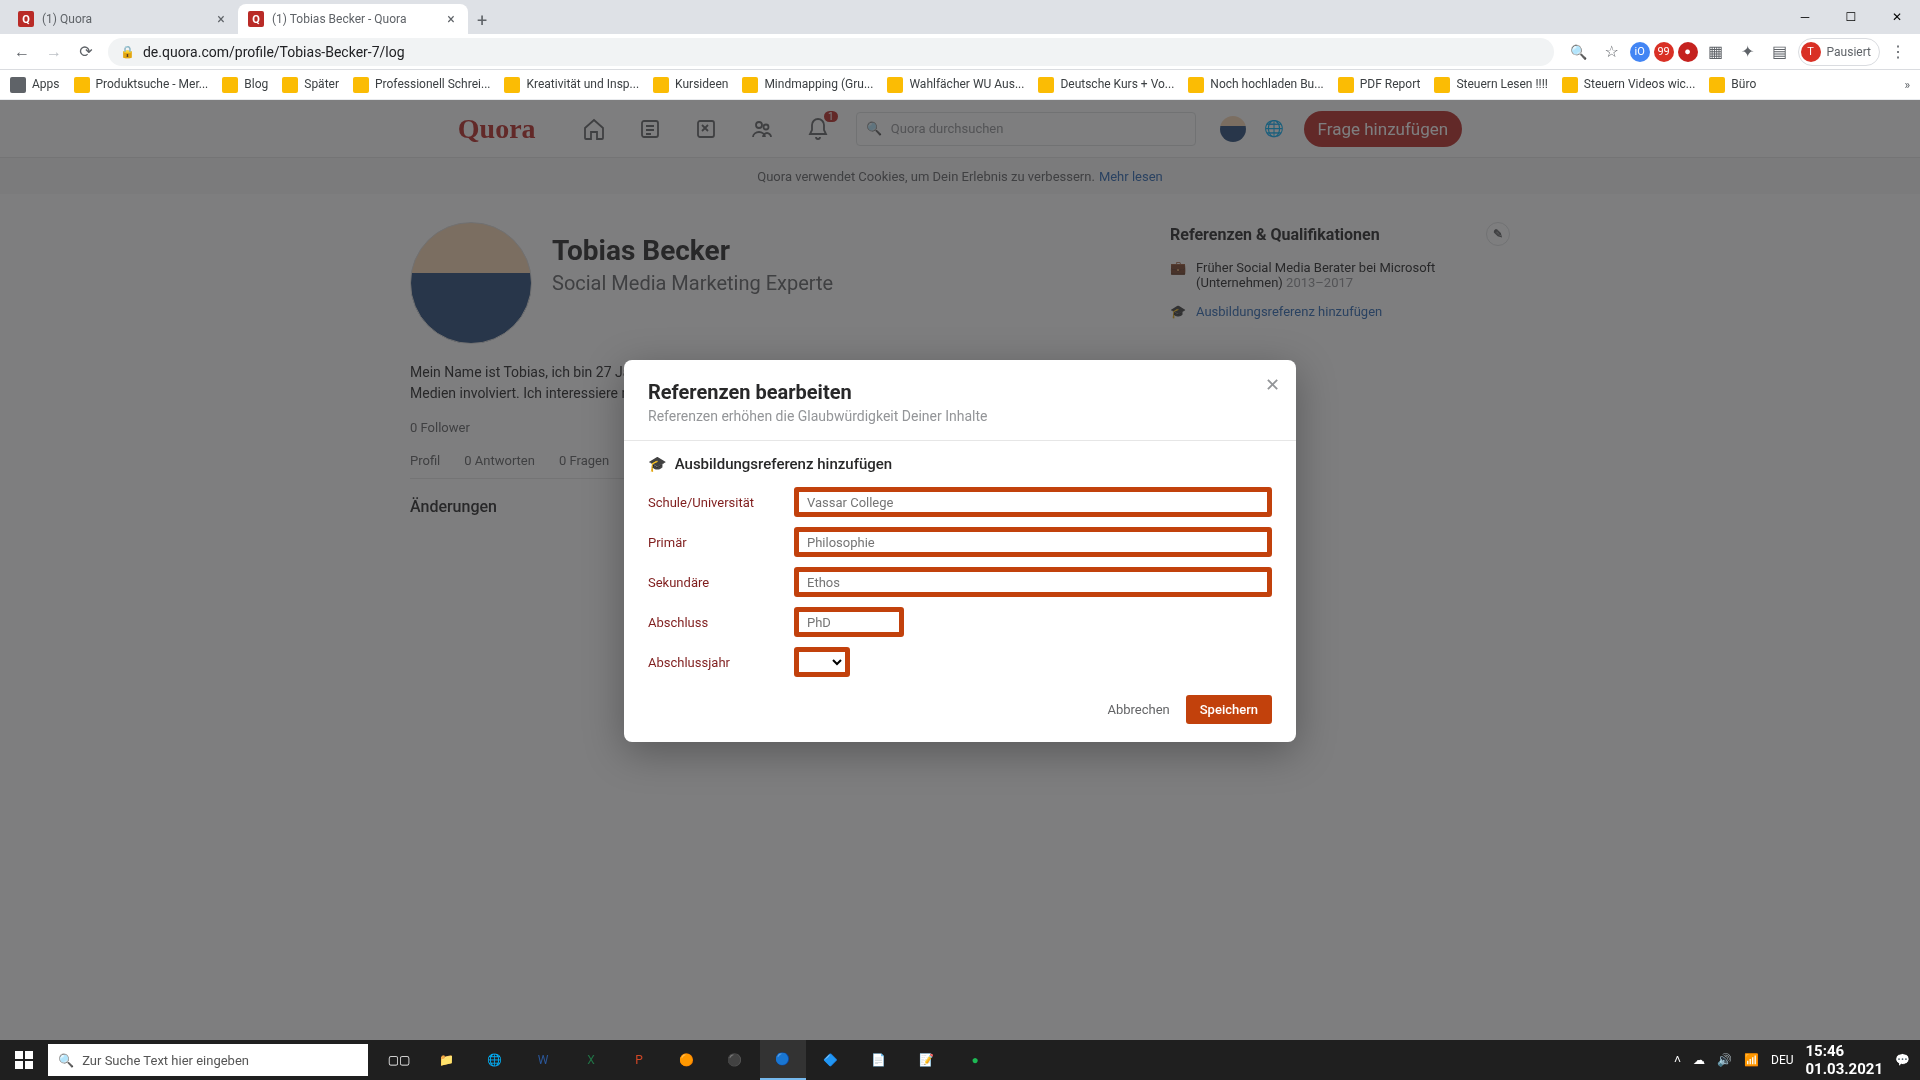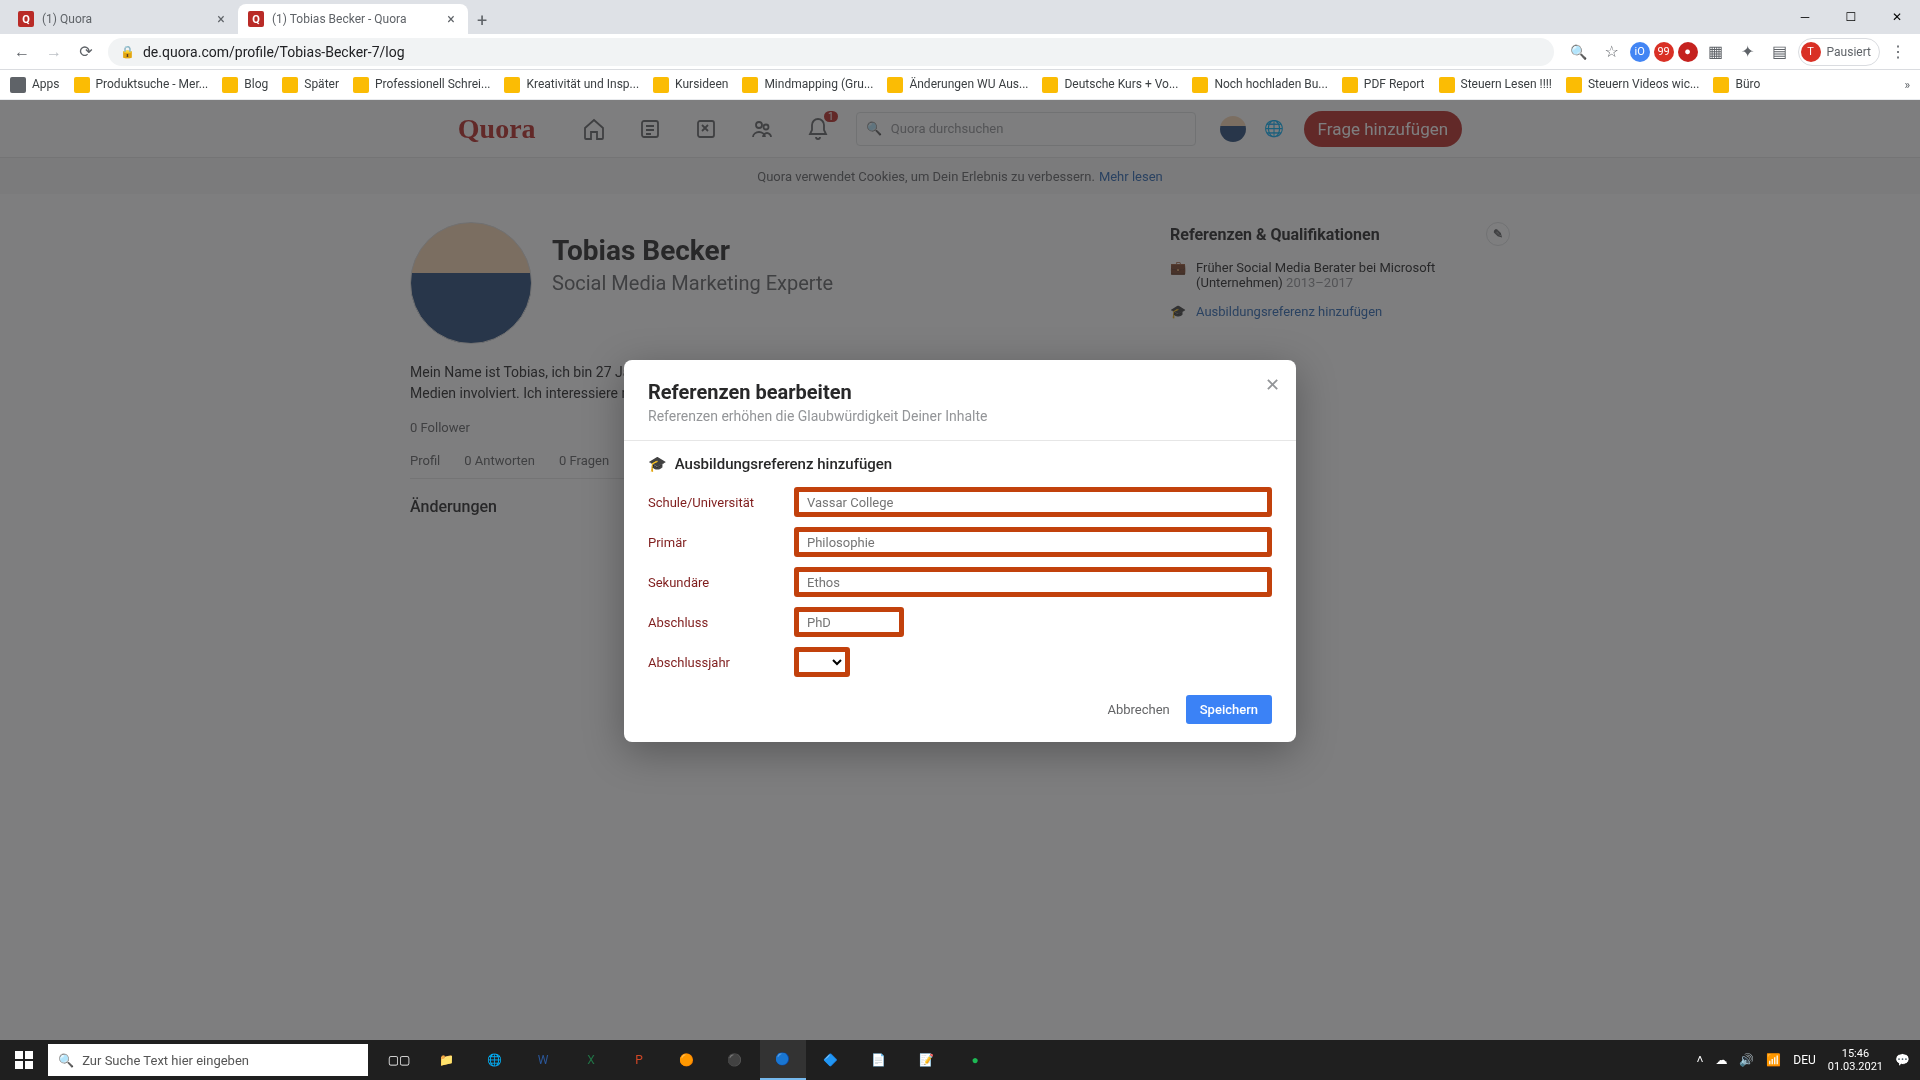--- a/index.html
+++ b/index.html
@@ -77,31 +77,31 @@
 .msection { display: flex; align-items: center; gap: 8px; font-size: 15px; font-weight: 500; color: #282829; }
 .mform { margin-top: 14px; display: flex; flex-direction: column; gap: 10px; }
 .mrow { display: flex; align-items: center; }
 .mrow label { width: 146px; font-size: 13px; color: #7f1d1d; }
 .mrow input, .mrow select { height: 30px; border: 5px solid #c2410c; border-radius: 3px; padding: 0 8px; font-size: 13px; background: #fff; }
 .mrow input.full { flex: 1; }
 .mrow input.short { width: 110px; }
 .mrow select { width: 56px; }
 .mactions { display: flex; justify-content: flex-end; gap: 16px; margin-top: 18px; align-items: center; }
 .mactions .cancel { font-size: 13px; color: #636466; cursor: pointer; }
-.mactions .save { background: #3b82f6; color: #fff; font-size: 13px; font-weight: 500; padding: 7px 14px; border-radius: 3px; cursor: pointer; }
+.mactions .save { background: #c2410c; color: #fff; font-size: 13px; font-weight: 500; padding: 7px 14px; border-radius: 3px; cursor: pointer; }
 
 
 .taskbar { position: absolute; left: 0; right: 0; bottom: 0; height: 40px; background: #1f1f1f; display: flex; align-items: center; color: #fff; font-size: 12px; }
 .taskbar .start { width: 48px; height: 40px; display: flex; align-items: center; justify-content: center; }
 .taskbar .searchbox { background: #fff; color: #555; height: 32px; width: 320px; display: flex; align-items: center; padding: 0 10px; gap: 8px; font-size: 13px; }
 .taskbar .ticons { display: flex; gap: 2px; margin-left: 8px; }
 .taskbar .ti { width: 46px; height: 40px; display: flex; align-items: center; justify-content: center; }
 .taskbar .ti.active { border-bottom: 2px solid #76b9ed; background: #333; }
 .taskbar .tray { margin-left: auto; display: flex; align-items: center; gap: 12px; padding: 0 10px; }
-.taskbar .clock { text-align: center; line-height: 1.2; font-size: 11px; }
+.taskbar .clock { text-align: left; line-height: 1.2; font-size: 15px; font-weight: bold; }
 
 svg { display: block; }
 </style>
 </head>
 <body>
 
 <div class="titlebar">
   <div class="tab">
     <div class="favicon">Q</div>
     <span class="tab-title">(1) Quora</span>
@@ -171,21 +171,21 @@
   <div class="bm">
       <div class="bi"></div>
       <span>Kursideen</span>
     </div>
   <div class="bm">
       <div class="bi"></div>
       <span>Mindmapping  (Gru...</span>
     </div>
   <div class="bm">
       <div class="bi"></div>
-      <span>Änderungen WU Aus...</span>
+      <span>Wahlfächer WU Aus...</span>
     </div>
   <div class="bm">
       <div class="bi"></div>
       <span>Deutsche Kurs + Vo...</span>
     </div>
   <div class="bm">
       <div class="bi"></div>
       <span>Noch hochladen Bu...</span>
     </div>
   <div class="bm">

